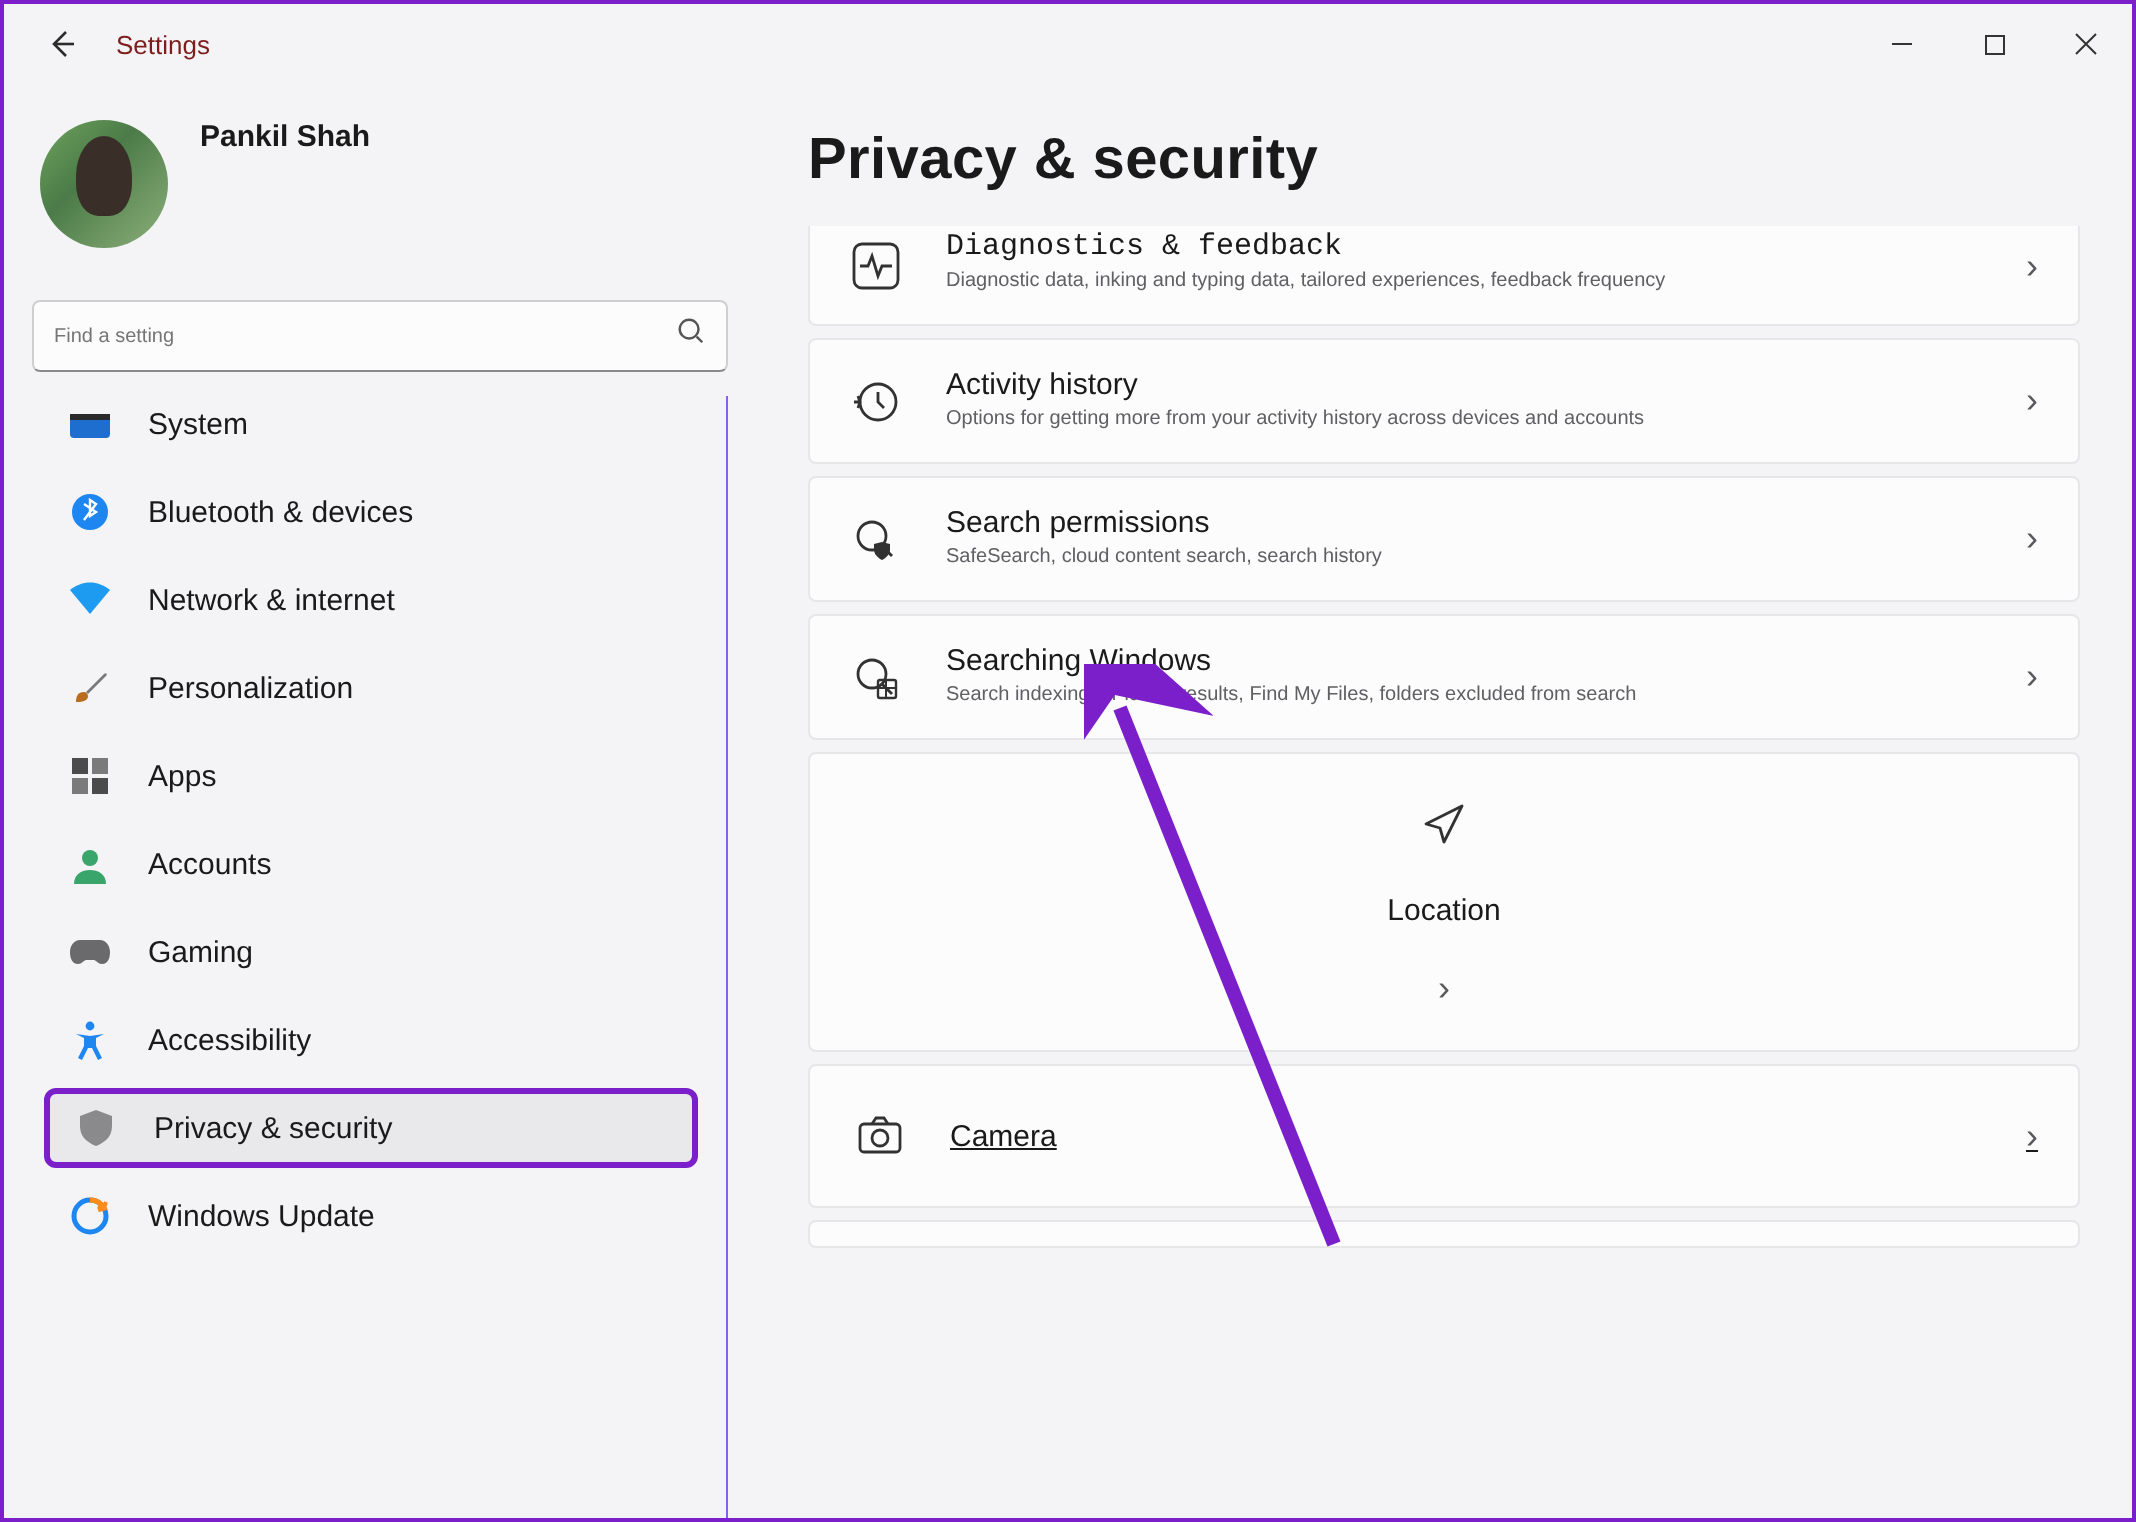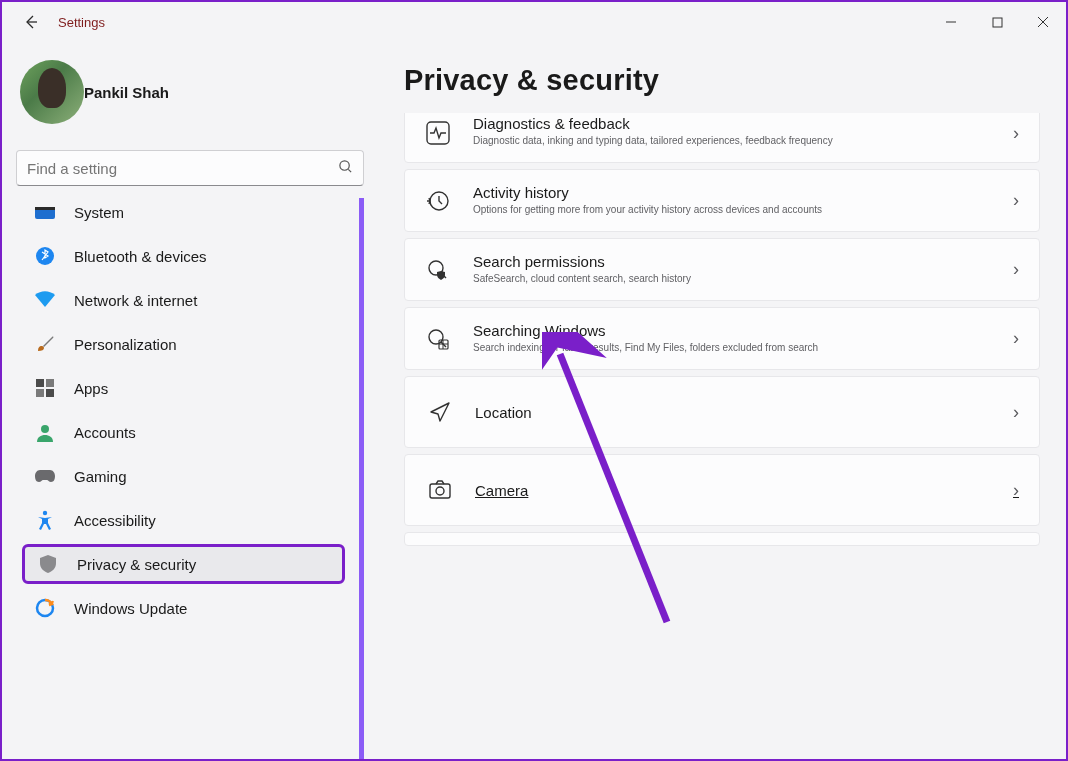--- a/index.html
+++ b/index.html
@@ -43,21 +43,22 @@
   
   .sidebar {
     width: 368px;
     padding: 18px 6px 0 14px;
     display: flex;
     flex-direction: column;
     position: relative;
   }
   .profile {
     display: flex;
-    align-items: center;
+    align-items: flex-start;
+    gap: 16px;
     margin-bottom: 26px;
     padding-left: 4px;
   }
   .avatar {
     width: 64px; height: 64px; border-radius: 50%;
     background: linear-gradient(135deg,#6fa35e 0%,#4b7b48 40%,#8db07a 100%);
     position:relative;
     overflow:hidden;
   }
   .avatar::after{
@@ -75,29 +76,29 @@
     background: #fcfcfd;
     border: 1px solid #cfcfd2;
     border-bottom: 1.5px solid #8a8a8e;
     border-radius: 4px;
     height: 36px;
     padding: 0 10px;
     margin-bottom: 12px;
   }
   .search input {
     flex:1; border:none; outline:none; background:transparent;
-    font-size: 15px; color:#c2410c;
+    font-size: 10px; color:#c2410c;
   }
   .search .mag { color:#555; }
   .nav {
     flex:1;
     overflow-y: hidden;
     position: relative;
     padding-left: 4px;
-    border-right: 5px solid #8b5cf6;
+    border-right: 1px solid #8b5cf6;
     margin-right: 0;
   }
   .nav-scroll {
     position:relative;
   }
   .nav-item {
     display:flex;
     align-items:center;
     gap: 18px;
     height: 40px;
@@ -155,21 +156,21 @@
   .card .ctitle { font-size: 15px; color:#1a1a1a; }
   .card .csub { font-size: 10px; color:#606064; margin-top:2px; line-height:1.4; }
   .card .chev { color:#5a5a5e; font-size:18px; }
   .section-title {
     font-size: 15px; font-weight: 600;
     margin: 20px 0 14px 2px;
   }
   .first-card-clip{
     margin-top:-10px;
   }
-  .first-card-clip .ctitle { margin-top: -4px; }
+  .first-card-clip .ctitle { margin-top: -4px; font-family: Liberation Mono, monospace; }
   
   .arrow-annot {
     position:absolute;
     pointer-events:none;
   }
 </style>
 </head>
 <body>
 
 <div class="titlebar">
@@ -382,21 +383,21 @@
             </svg>
         </span>
         <div class="ctext">
           <div class="ctitle">Searching Windows</div>
           <div class="csub">Search indexing for faster results, Find My Files, folders excluded from search</div>
         </div>
         <span class="chev">›</span>
       </div>
 
 
-      <div class="card" style="padding:20px;">
+      <div class="card" style="padding:20px;flex-direction:column;">
         <span class="cicon">
           <svg width="24" height="24" viewBox="0 0 24 24">
               <path d="M3 12 21 3l-9 18-2-7z" fill="none" stroke="#323232" stroke-width="1.4" stroke-linejoin="round"></path>
             </svg>
         </span>
         <div class="ctext">
           <div class="ctitle">Location</div>
         </div>
         <span class="chev">›</span>
       </div>

